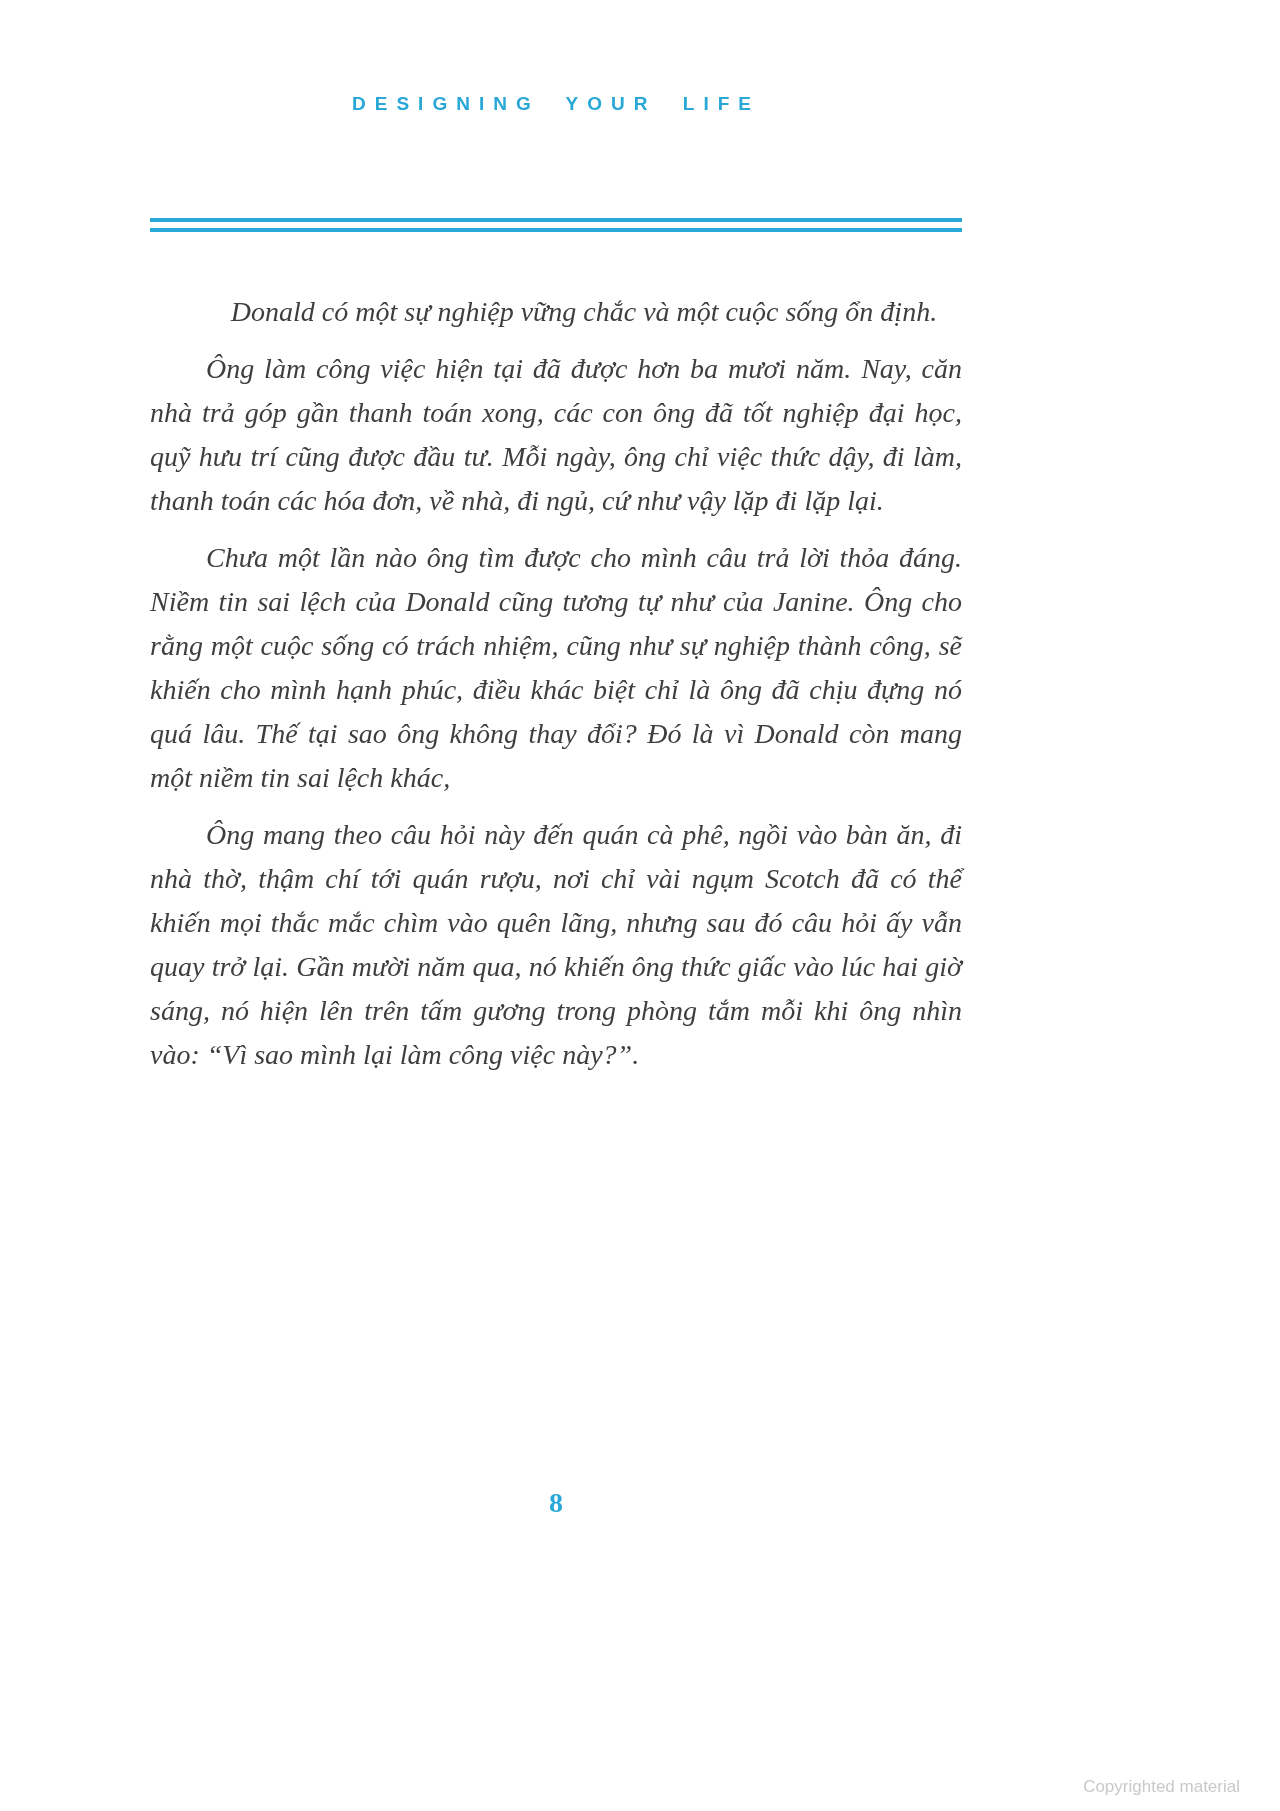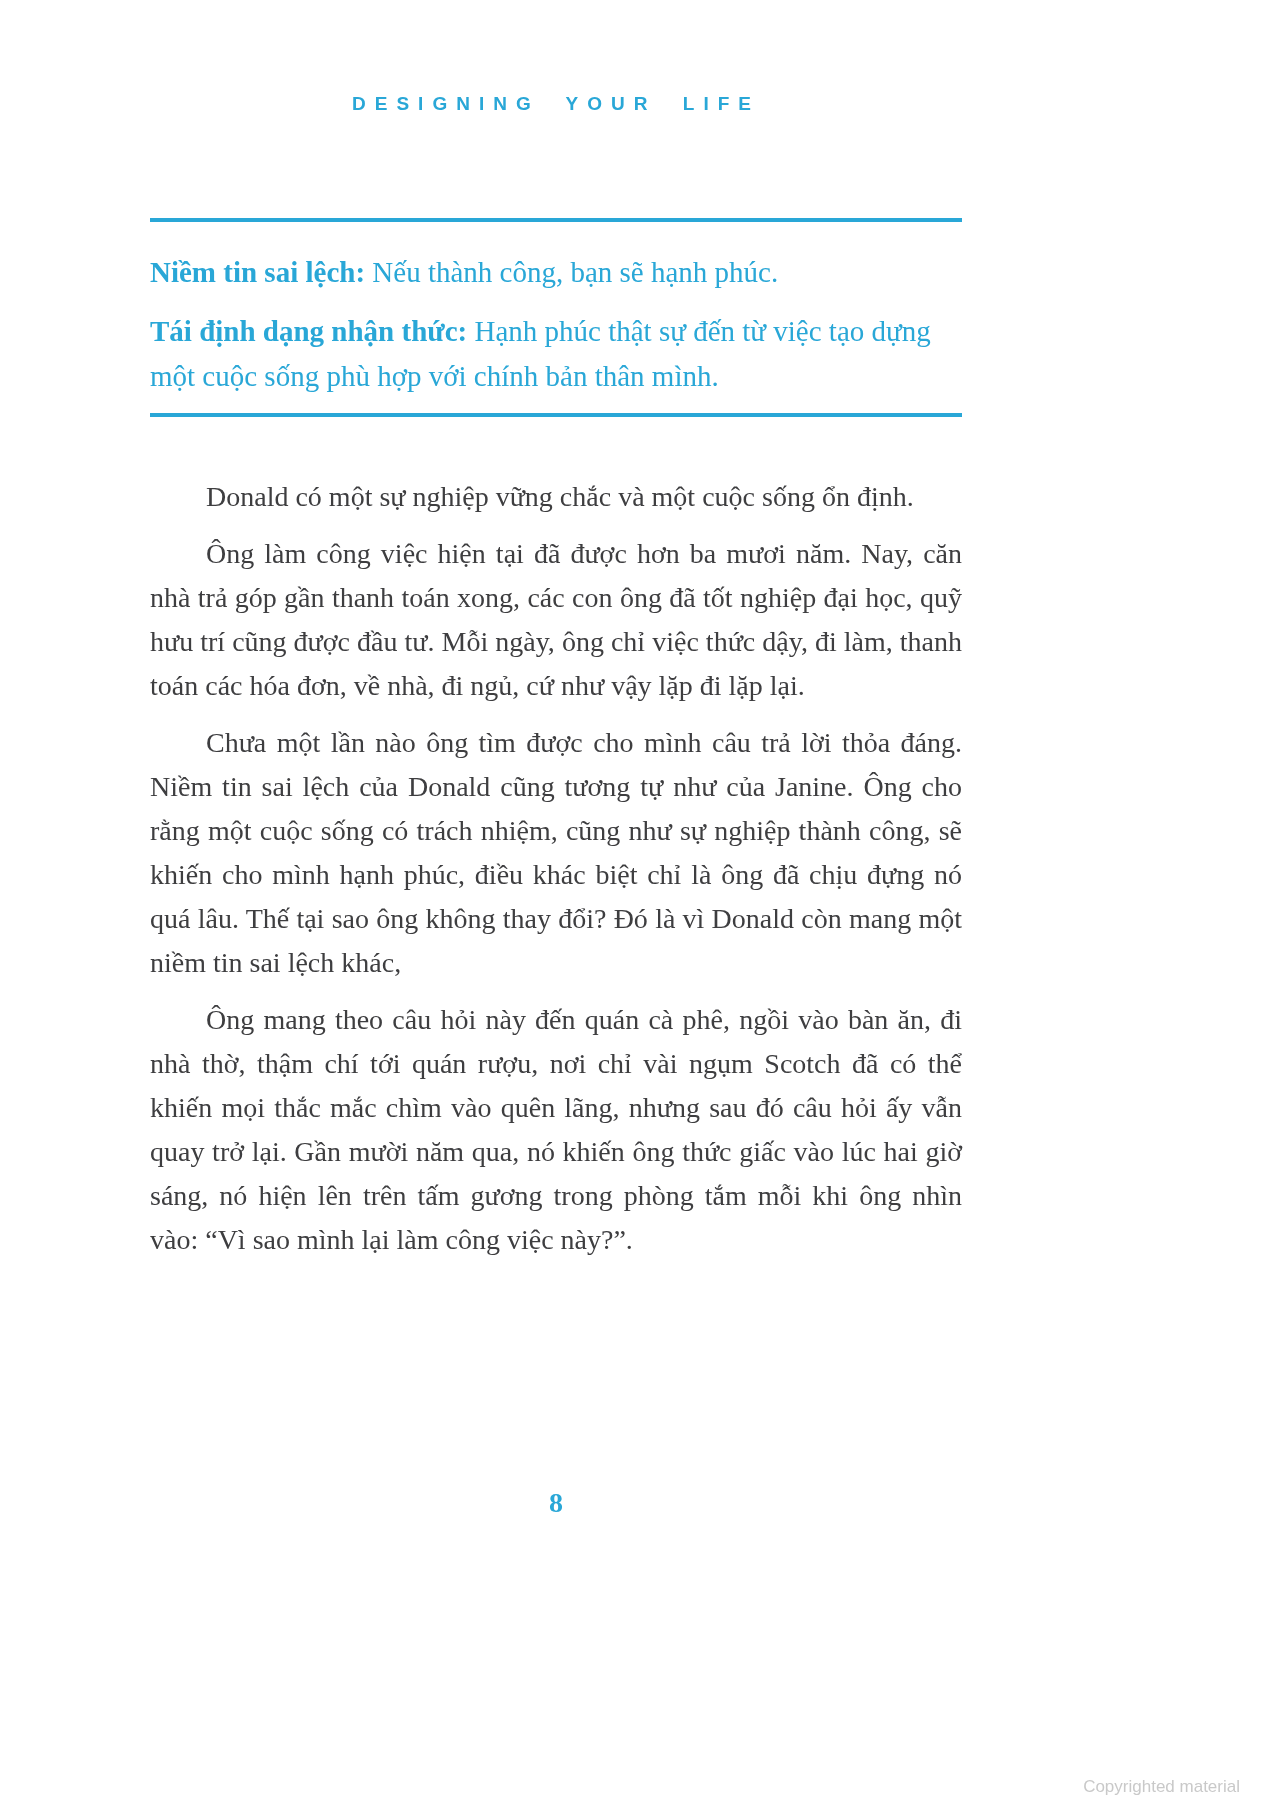--- a/index.html
+++ b/index.html
@@ -61,23 +61,25 @@
   .body-text {
     margin-top: 58px;
     color: #3e3e40;
     font-size: 28px;
     line-height: 44px;
     text-align: justify;
   }
   .body-text p {
     margin: 0 0 13px 0;
     text-indent: 56px;
+    font-style: italic;
   }
   .body-text p.italic {
-    text-align: left;
+    font-style: italic;
+    text-align: center;
   }
   .page-number {
     position: absolute;
     left: 150px;
     top: 1487px;
     width: 812px;
     text-align: center;
     color: #29a7d7;
     font-size: 28px;
     font-weight: bold;
@@ -95,30 +97,20 @@
 </head>
 <body>
 
 <div class="page">
   <div class="content">
 
     <div class="running-head">DESIGNING YOUR LIFE</div>
 
     <div class="rule rule-top"></div>
 
-    <div class="callout">
-      <p>
-        <span class="lbl">Niềm tin sai lệch:</span>
-        <span>Nếu thành công, bạn sẽ hạnh phúc.</span>
-      </p>
-      <p>
-        <span class="lbl">Tái định dạng nhận thức:</span>
-        <span>Hạnh phúc thật sự đến từ việc tạo dựng một cuộc sống phù hợp với chính bản thân mình.</span>
-      </p>
-    </div>
 
     <div class="rule rule-bottom"></div>
 
     <div class="body-text">
       <p class="italic">Donald có một sự nghiệp vững chắc và một cuộc sống ổn định.</p>
       <p>Ông làm công việc hiện tại đã được hơn ba mươi năm. Nay, căn nhà trả góp gần thanh toán xong, các con ông đã tốt nghiệp đại học, quỹ hưu trí cũng được đầu tư. Mỗi ngày, ông chỉ việc thức dậy, đi làm, thanh toán các hóa đơn, về nhà, đi ngủ, cứ như vậy lặp đi lặp lại.</p>
       <p>Chưa một lần nào ông tìm được cho mình câu trả lời thỏa đáng. Niềm tin sai lệch của Donald cũng tương tự như của Janine. Ông cho rằng một cuộc sống có trách nhiệm, cũng như sự nghiệp thành công, sẽ khiến cho mình hạnh phúc, điều khác biệt chỉ là ông đã chịu đựng nó quá lâu. Thế tại sao ông không thay đổi? Đó là vì Donald còn mang một niềm tin sai lệch khác,</p>
       <p>Ông mang theo câu hỏi này đến quán cà phê, ngồi vào bàn ăn, đi nhà thờ, thậm chí tới quán rượu, nơi chỉ vài ngụm Scotch đã có thể khiến mọi thắc mắc chìm vào quên lãng, nhưng sau đó câu hỏi ấy vẫn quay trở lại. Gần mười năm qua, nó khiến ông thức giấc vào lúc hai giờ sáng, nó hiện lên trên tấm gương trong phòng tắm mỗi khi ông nhìn vào: “Vì sao mình lại làm công việc này?”.</p>
     </div>
 

